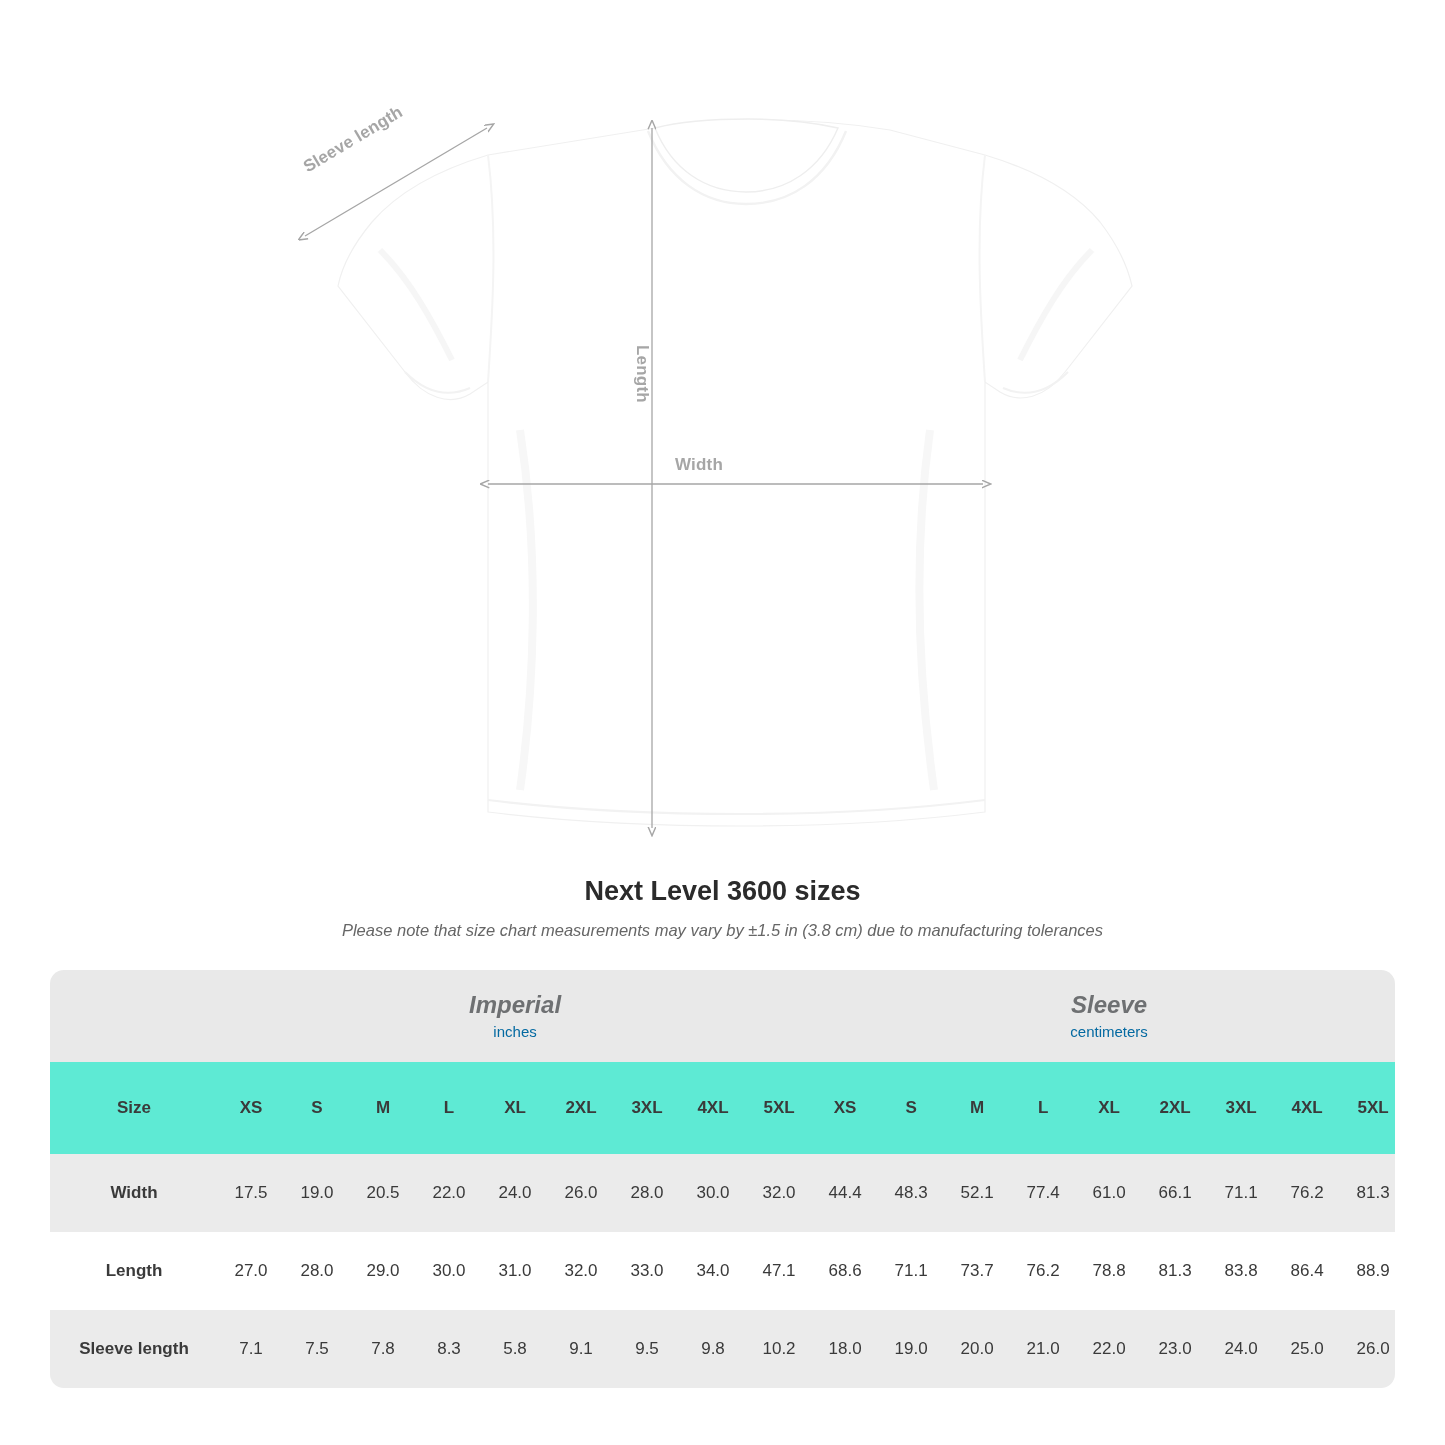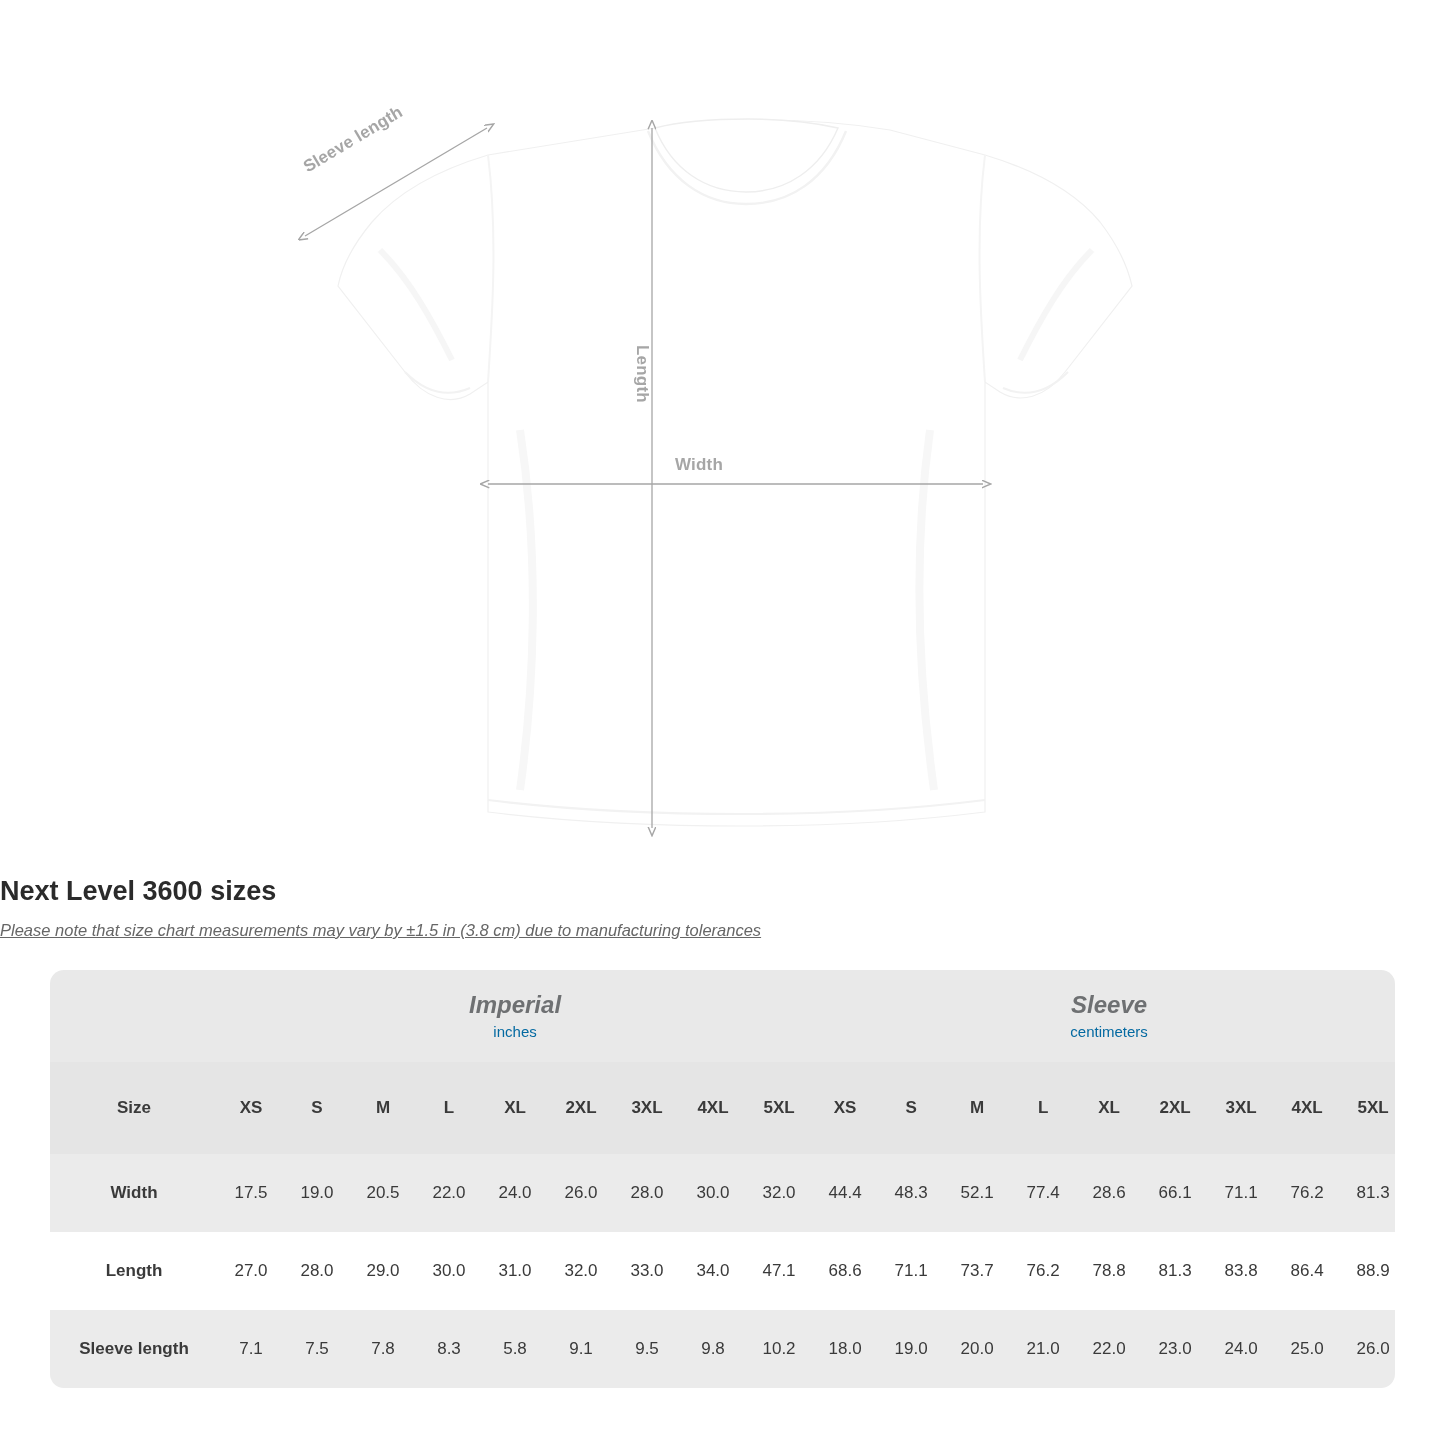--- a/index.html
+++ b/index.html
@@ -61,35 +61,34 @@
     transform-origin: left top;
   }
 
   .label-width {
     left: 675px;
     top: 455px;
   }
 
   
   .title-block {
-    text-align: left;
+    text-align: center;
     margin-top: 16px;
   }
   .chart-title {
     font-size: 27px;
     font-weight: bold;
     color: #2b2b2b;
     margin: 0 0 14px 0;
   }
   .chart-note {
     font-size: 16.5px;
     font-style: italic;
     color: #666666;
     margin: 0;
-    text-decoration: underline;
   }
 
   
   .table-wrap {
     margin: 30px 50px 0 50px;
     border-radius: 14px;
     overflow: hidden;
   }
 
   table.size-table {
@@ -120,21 +119,21 @@
   }
   .unit-sub {
     font-size: 15px;
     color: #0369a1;
     font-style: normal;
     font-weight: normal;
     margin-top: 5px;
   }
 
   .head-row td {
-    background: #e5e5e5;
+    background: #5eead4;
     height: 92px;
     font-weight: bold;
     font-size: 17px;
     color: #3a3a3a;
   }
   .head-row td.rowlabel {
     font-weight: bold;
   }
 
   .data-row td {
@@ -292,21 +291,21 @@
           <td>22.0</td>
           <td>24.0</td>
           <td>26.0</td>
           <td>28.0</td>
           <td>30.0</td>
           <td>32.0</td>
           <td>44.4</td>
           <td>48.3</td>
           <td>52.1</td>
           <td>77.4</td>
-          <td>28.6</td>
+          <td>61.0</td>
           <td>66.1</td>
           <td>71.1</td>
           <td>76.2</td>
           <td>81.3</td>
         </tr>
 
         <tr class="data-row row-plain">
           <td class="rowlabel">Length</td>
           <td>27.0</td>
           <td>28.0</td>

